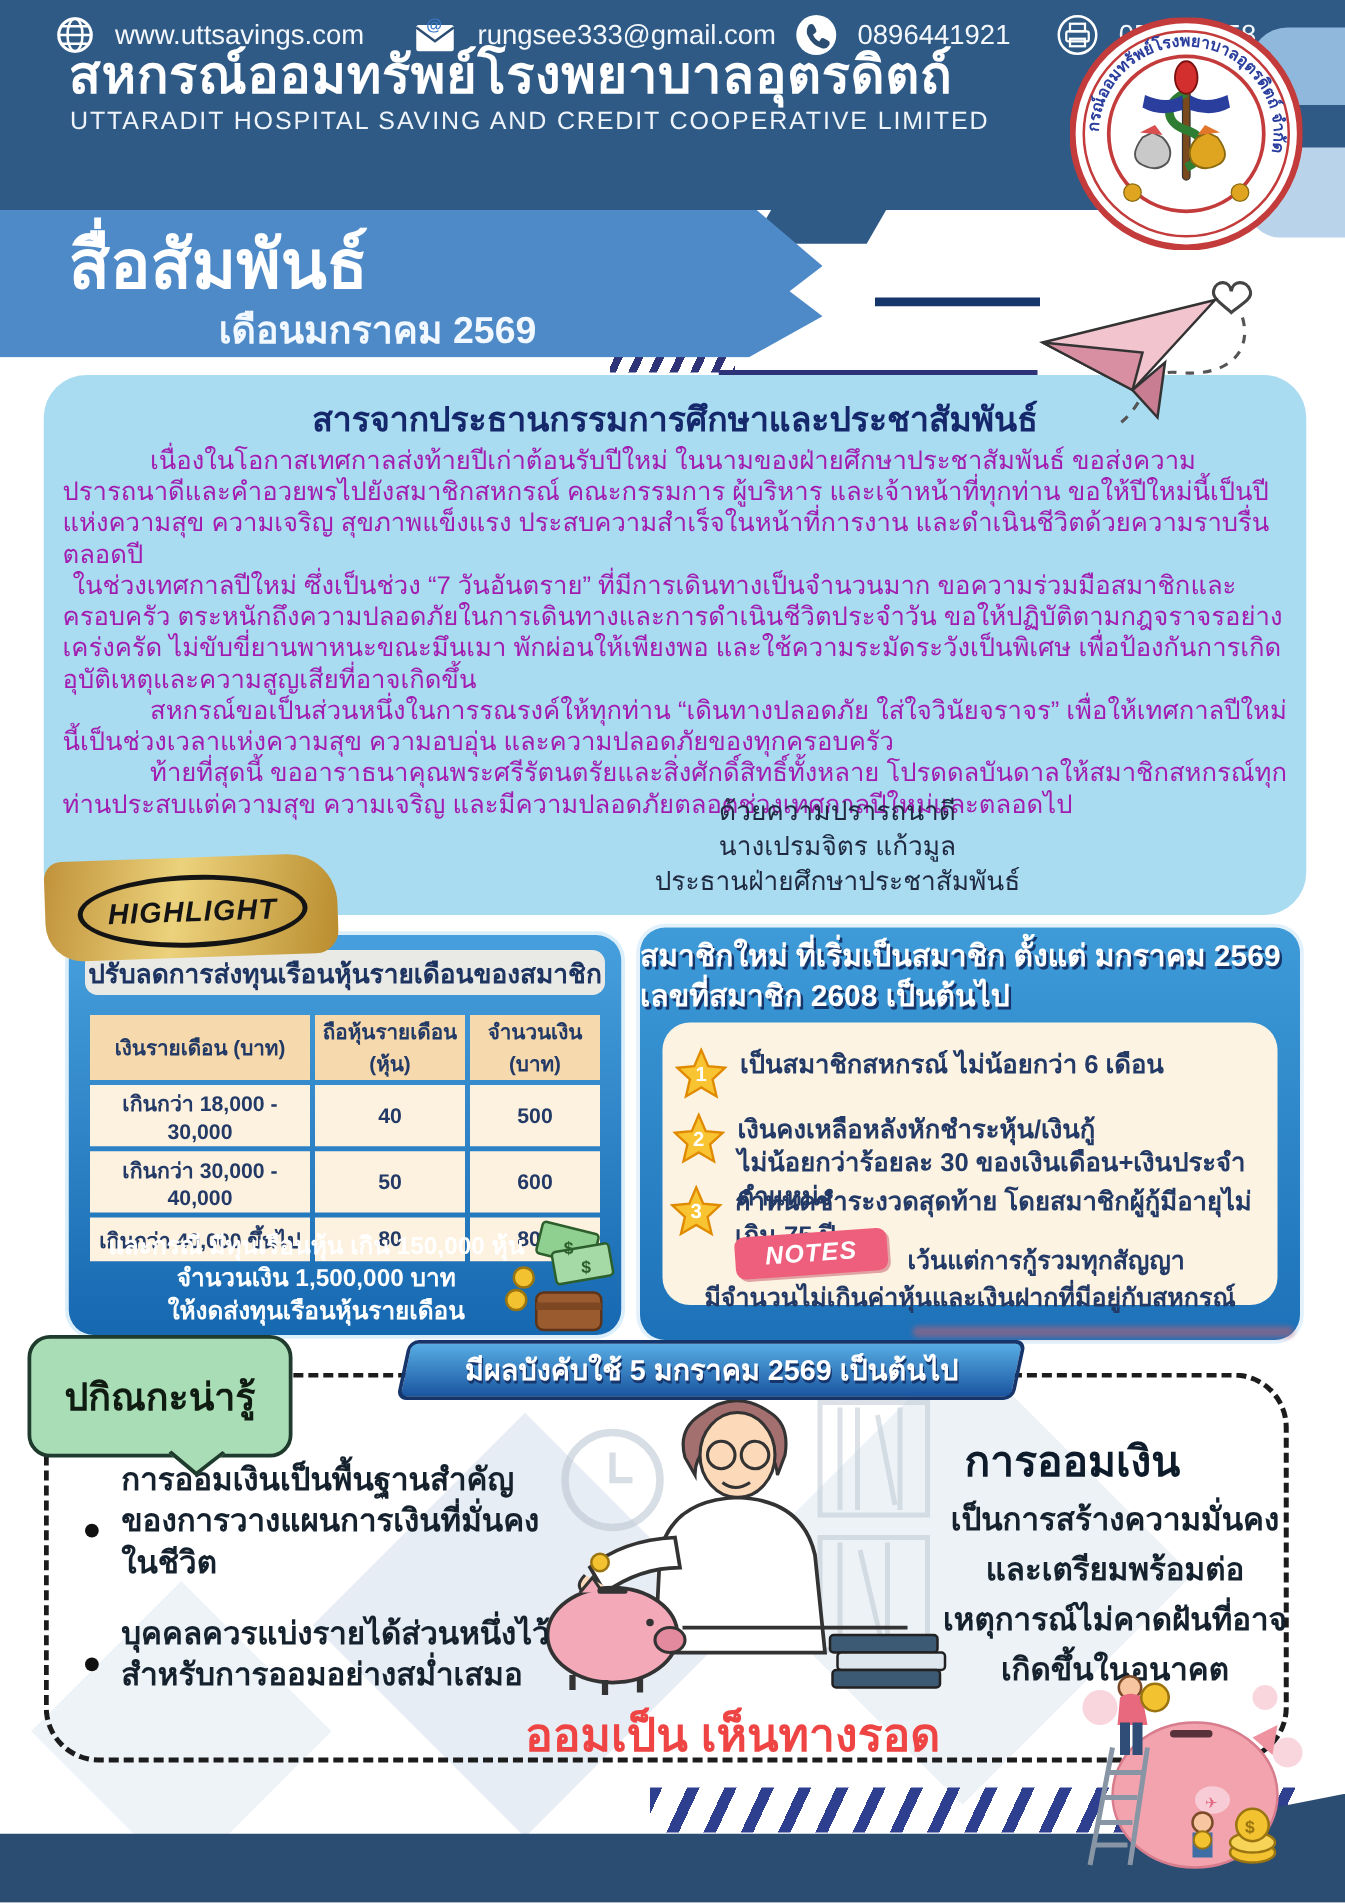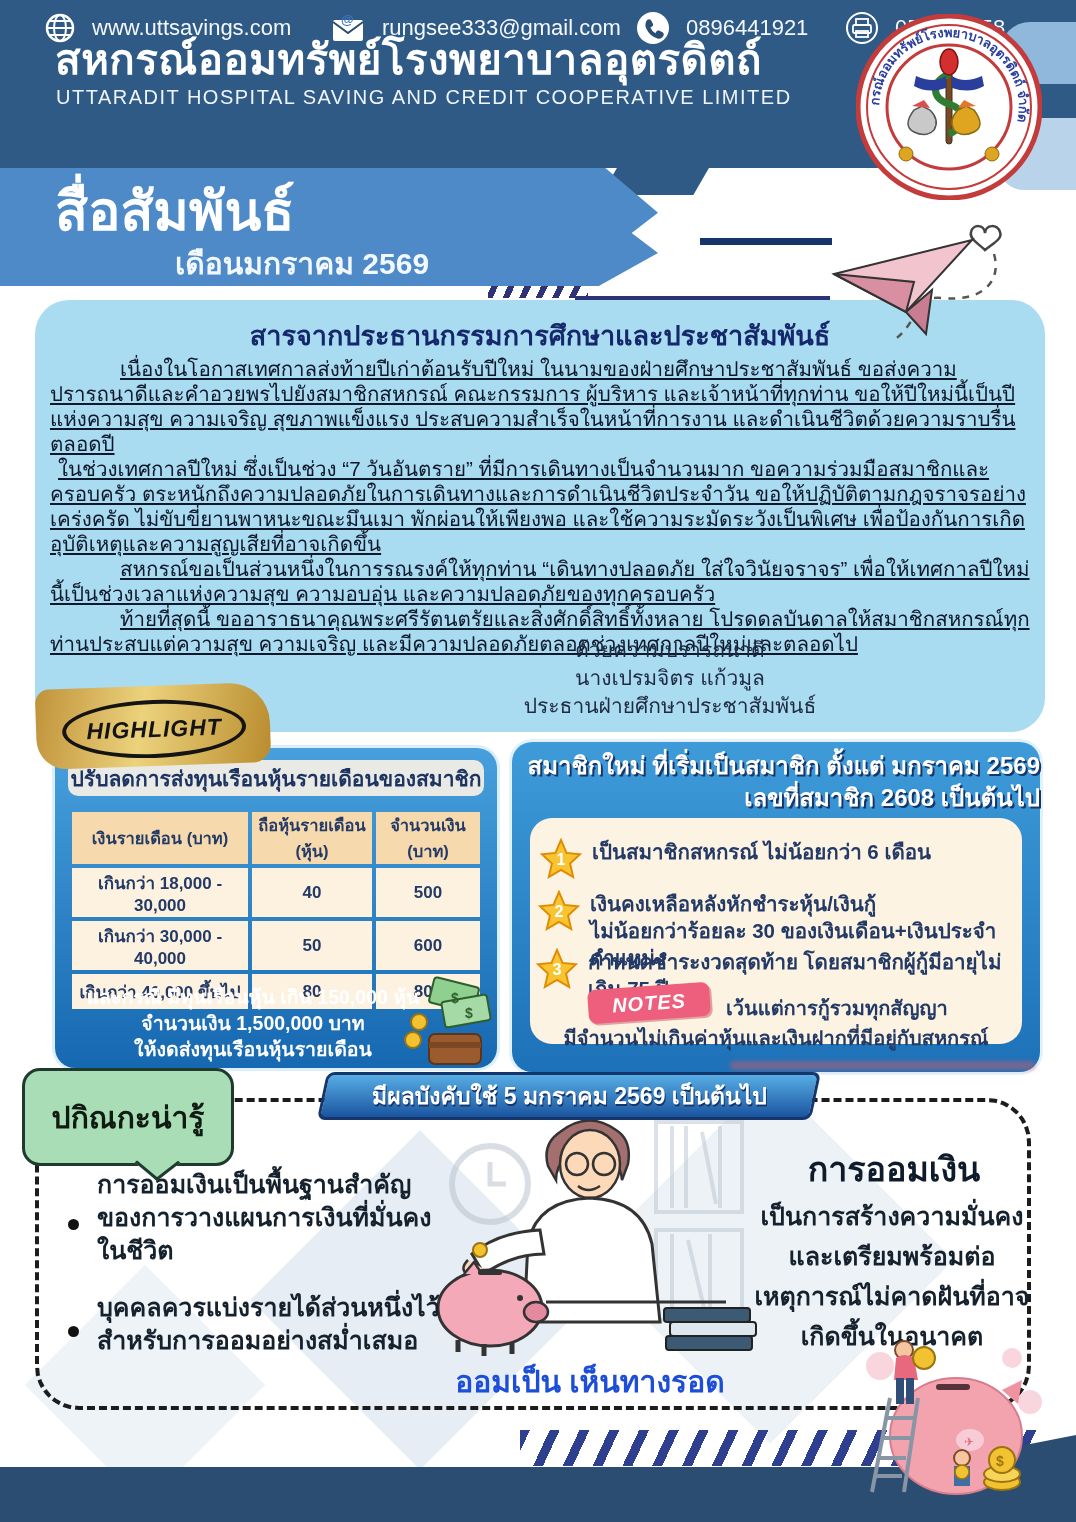--- a/index.html
+++ b/index.html
@@ -25,21 +25,21 @@
   .mast-issue{left:175px;top:240px;font-size:30px;font-weight:600;color:#f2f8ff;z-index:3;}
   .deco-wedge{left:610px;top:165px;width:92px;height:30px;background:#2e5a85;transform:skewX(-30deg);z-index:1;}
   .deco-line-a{left:700px;top:238px;width:132px;height:7px;background:#16356b;z-index:1;}
   .deco-line-b{left:575px;top:296px;width:255px;height:5px;background:#2e3276;z-index:1;}
   .mini-stripes{left:488px;top:258px;width:100px;height:40px;z-index:1;
     background:repeating-linear-gradient(115deg,#2e3276 0 6px,transparent 6px 15px);}
 
   
   .msg-card{left:35px;top:300px;width:1010px;height:432px;background:#a9dbf1;border-radius:34px;z-index:1;}
   .msg-title{left:35px;top:314px;width:1010px;text-align:center;font-size:27px;font-weight:800;color:#15286b;z-index:2;}
-  .msg-body{left:50px;top:356px;width:985px;z-index:2;color:#0f172a;text-decoration:underline;}
+  .msg-body{left:50px;top:356px;width:985px;z-index:2;color:#a21caf;}
   .msg-body p{margin:0;font-size:20.5px;line-height:25px;font-weight:500;}
   .indent{text-indent:70px;}
   .indent-sm{text-indent:8px;}
   .msg-close{left:480px;top:636px;width:380px;text-align:center;z-index:2;color:#1f2940;}
   .msg-close div{font-size:21px;line-height:28px;font-weight:500;}
 
   
   .plane-svg{left:822px;top:212px;width:240px;height:150px;z-index:3;}
 
   
@@ -57,21 +57,21 @@
   .share-table{position:absolute;left:13px;top:60px;width:416px;border-collapse:separate;border-spacing:4px;}
   .share-table th{background:#f6d9ac;color:#233a66;font-size:16.5px;font-weight:800;height:36px;padding:0 2px;}
   .share-table td{background:#fdf2e0;color:#233a66;font-size:17px;font-weight:600;height:33px;text-align:center;}
   .share-note{position:absolute;left:18px;top:236px;width:360px;text-align:center;
     color:#ffffff;font-size:19.5px;font-weight:800;line-height:26px;}
   .money-svg{position:absolute;left:348px;top:228px;width:95px;height:92px;}
 
   
   .member-card{left:512px;top:742px;width:528px;height:330px;border-radius:20px;z-index:2;
     background:linear-gradient(180deg,#3e9bd8 0%,#1d71b8 100%);box-shadow:0 0 0 3px rgba(190,225,248,.45);}
-  .member-title{position:absolute;left:0;top:8px;width:100%;text-align:right;color:#ffffff;
+  .member-title{position:absolute;left:0;top:8px;width:100%;text-align:left;color:#ffffff;
     font-size:24px;font-weight:800;line-height:32px;text-shadow:2px 2px 0 #16356b;}
   .member-panel{position:absolute;left:18px;top:76px;width:492px;height:226px;background:#fdf3e2;border-radius:22px;}
   .cond{position:absolute;display:flex;align-items:flex-start;}
   .cond .star{flex:0 0 auto;margin-right:10px;}
   .cond .txt{font-size:20.5px;font-weight:600;color:#233a66;line-height:27px;}
   .notes-badge{position:absolute;left:58px;top:168px;width:122px;height:34px;background:#ee5f7d;border-radius:8px;
     transform:rotate(-4deg);display:flex;align-items:center;justify-content:center;
     color:#ffffff;font-weight:800;font-size:20px;font-style:italic;letter-spacing:1px;box-shadow:2px 2px 0 rgba(180,40,70,.4);}
   .notes-line1{position:absolute;left:196px;top:174px;font-size:20px;font-weight:600;color:#233a66;text-align:center;}
   .notes-line2{position:absolute;left:0;top:204px;width:100%;text-align:center;font-size:20px;font-weight:600;color:#233a66;}
@@ -92,23 +92,23 @@
   .dash-box{left:35px;top:1098px;width:988px;height:304px;border:4px dashed #1c1c1c;border-radius:44px;z-index:1;background:transparent;}
   .chevron{z-index:0;background:#e7edf4;}
   .chev1{left:300px;top:1180px;width:240px;height:240px;transform:rotate(45deg);}
   .chev2{left:640px;top:1130px;width:260px;height:260px;transform:rotate(45deg);background:#edf2f7;}
   .chev3{left:60px;top:1300px;width:170px;height:170px;transform:rotate(45deg);background:#eef3f8;}
   .bullets{left:68px;top:1168px;width:380px;z-index:3;}
   .bullet{display:flex;margin-bottom:24px;align-items:center;}
   .bullet .dot{flex:0 0 auto;width:11px;height:11px;border-radius:50%;background:#111;margin:14px 18px 0 0;}
   .bullet .btxt{font-size:25px;line-height:33px;font-weight:600;color:#15222e;}
   .man-svg{left:428px;top:1112px;width:335px;height:248px;z-index:2;}
-  .save-title{left:764px;top:1142px;width:260px;text-align:center;font-size:34px;font-weight:800;color:#0d1b2a;z-index:3;}
+  .save-title{left:728px;top:1142px;width:260px;text-align:center;font-size:34px;font-weight:800;color:#0d1b2a;z-index:3;}
   .save-text{left:752px;top:1196px;width:280px;text-align:center;font-size:25px;line-height:40px;font-weight:600;color:#15222e;z-index:3;}
-  .caption{left:420px;top:1358px;width:340px;text-align:center;font-size:30px;font-weight:800;color:#1d4ed8;z-index:3;}
+  .caption{left:420px;top:1358px;width:340px;text-align:left;font-size:37px;font-weight:800;color:#ef4444;z-index:3;}
 
   
   .stripe-band{left:520px;top:1430px;width:520px;height:36px;z-index:2;
     background:repeating-linear-gradient(115deg,#2e3f8f 0 9px,transparent 9px 27px);}
   .footer{left:0;top:1467px;width:1076px;height:55px;background:#2b4d72;z-index:3;}
   .footer-slant{left:820px;top:1435px;width:256px;height:50px;background:#2b4d72;z-index:3;
     clip-path:polygon(0 100%,100% 0,100% 100%);}
   .piggy-svg{left:852px;top:1332px;width:196px;height:170px;z-index:4;}
   .f-item{position:absolute;top:0;height:55px;display:flex;align-items:center;color:#ffffff;z-index:4;}
   .f-item .f-label{font-size:22px;font-weight:500;margin-left:16px;color:#f4f8fc;}

